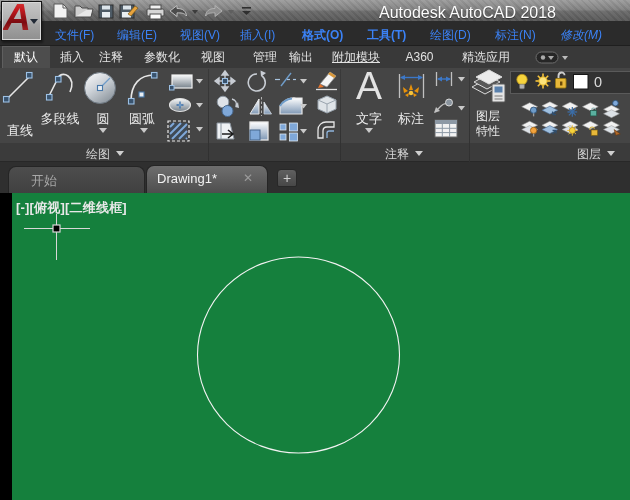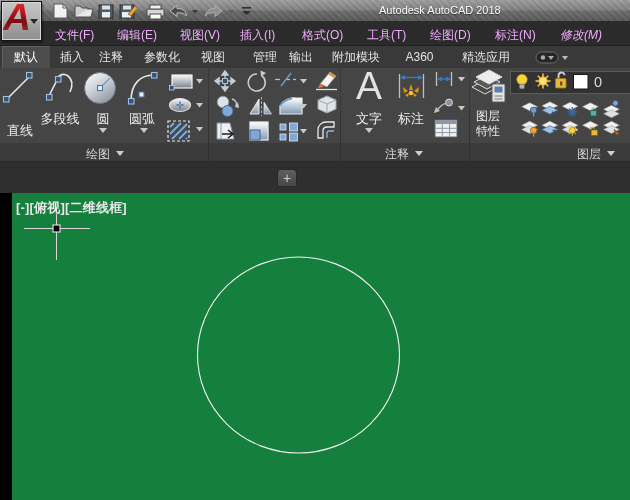--- a/index.html
+++ b/index.html
@@ -6,37 +6,37 @@
 html,body { width:630px; height:500px; overflow:hidden; background:#000;
   font-family:"Liberation Sans",sans-serif; }
 #root { position:absolute; left:0; top:0; width:630px; height:500px; background:#000; }
 .abs { position:absolute; }
 svg { position:absolute; overflow:visible; }
 
 
 #titlebar { left:0; top:0; width:630px; height:21px;
   background:repeating-linear-gradient(45deg, rgba(0,0,0,0.05) 0 2px, rgba(255,255,255,0.03) 2px 5px),
     linear-gradient(#9e9e9e,#828282 45%,#6b6b6b 55%,#595959); }
-#titletext { left:379px; top:4px; color:#fdfdfd; font-size:11px;
+#titletext { left:379px; top:4px; color:#fdfdfd; font-size:16px;
   text-shadow:0 1px 1px rgba(0,0,0,.5); white-space:pre; }
 #appbtn { left:1px; top:1px; width:41px; height:40px;
   background:linear-gradient(#c6c6c6,#b2b2b2 45%,#a2a2a2 60%,#8f8f8f);
   border:1px solid #151515; box-shadow:inset 0 0 0 1px #d8d8d8, 1px 2px 2px rgba(0,0,0,.4); }
 #applogo { left:4px; top:-3px; font-size:36px; font-weight:bold; font-style:italic;
   background:linear-gradient(#e0413e 5%,#c41a20 30%,#7c0b10 60%,#b82e2c 90%);
   -webkit-background-clip:text; background-clip:text; color:transparent;
   text-shadow:none; transform:scaleX(1.08); }
 #appcaret { left:30px; top:19px; width:0; height:0;
   border-left:4.5px solid transparent; border-right:4.5px solid transparent;
   border-top:5.5px solid #222a36; }
 
 
 #menubar { left:0; top:21px; width:630px; height:25px; background:#2b2b2b;
   border-bottom:1px solid #1f1f1f; }
-.mi { position:absolute; top:27px; color:#f0abfc; font-size:12px; white-space:nowrap; }
+.mi { position:absolute; top:27px; color:#3b82f6; font-size:12px; white-space:nowrap; }
 
 
 #ribbontabs { left:0; top:46px; width:630px; height:22px; background:#393939; }
 .rt { position:absolute; top:46px; height:22px; color:#e2e2e2; font-size:12px;
   line-height:23px; text-align:center; white-space:nowrap; }
 #rtsel { background:#4d4d4d; color:#fff;
   box-shadow:inset 1px 1px 0 #5f5f5f; }
 
 
 #ribbon { left:0; top:68px; width:630px; height:75px; background:#454545; }
@@ -110,35 +110,35 @@
 
   <div class="abs" id="menubar"></div>
   <div class="abs" id="appbtn"></div>
   <div class="abs" id="applogo">A</div>
   <div class="abs" id="appcaret"></div>
 
   <div class="mi" style="left:55px;">文件(F)</div>
   <div class="mi" style="left:117px;">编辑(E)</div>
   <div class="mi" style="left:180px;">视图(V)</div>
   <div class="mi" style="left:240px;">插入(I)</div>
-  <div class="mi" style="left:302px;">格式(O)</div>
-  <div class="mi" style="left:367px;">工具(T)</div>
+  <div class="mi" style="left:302px;font-weight:bold;">格式(O)</div>
+  <div class="mi" style="left:367px;font-weight:bold;">工具(T)</div>
   <div class="mi" style="left:430px;text-align:center;">绘图(D)</div>
   <div class="mi" style="left:495px;">标注(N)</div>
   <div class="mi" style="left:560px;font-style:italic;">修改(M)</div>
 
   <div class="abs" id="ribbontabs"></div>
   <div class="rt" id="rtsel" style="left:2px; width:48px;">默认</div>
   <div class="rt" style="left:51px; width:42px;">插入</div>
   <div class="rt" style="left:90px; width:42px;">注释</div>
   <div class="rt" style="left:135px; width:54px;">参数化</div>
   <div class="rt" style="left:192px; width:42px;">视图</div>
   <div class="rt" style="left:244px; width:42px;">管理</div>
   <div class="rt" style="left:283px; width:36px;">输出</div>
-  <div class="rt" style="left:326px; width:60px;">附加模块</div>
+  <div class="rt" style="left:326px; width:60px;text-decoration:underline;">附加模块</div>
   <div class="rt" style="left:399px; width:41px;">A360</div>
   <div class="rt" style="left:454px; width:64px;">精选应用</div>
   <svg style="left:535px; top:51px;" width="34" height="13" viewBox="0 0 34 13">
     <rect x="1" y="1" width="22" height="11" rx="5.5" fill="#262626" stroke="#6e6e6e"></rect>
     <circle cx="8" cy="6.5" r="2.2" fill="#aaa"></circle>
     <path d="M13 5 L19 5 L16 9 Z" fill="#aaa"></path>
     <path d="M27 5 L33 5 L30 9 Z" fill="#bbb"></path>
   </svg>
 
   <div class="abs" id="ribbon"></div>
@@ -405,20 +405,27 @@
 
     <path d="M140 58 L149 53.5 L158 58 L149 62.5 Z" fill="#f2f2f2" stroke="#9a9a9a" stroke-width="0.6"></path>
     <path d="M140 63 L149 58.5 L158 63 L149 67.5 Z" fill="#dde2e7" stroke="#9a9a9a" stroke-width="0.6"></path>
     <path d="M152 63 L159 68 L154 69.5 Z" fill="#b0692a" stroke="#6a3a10" stroke-width="0.7"></path>
   </g>
   </svg>
   <div class="il" style="left:462px; top:108px; width:52px; font-size:12px;">图层</div>
   <div class="il" style="left:462px; top:123px; width:52px; font-size:12px;">特性</div>
 
   <div class="abs" id="filetabs"></div>
+  <div class="abs" id="ftstart">
+      <span>开始</span>
+    </div>
+  <div class="abs" id="ftdraw">
+      <span class="t">Drawing1*</span>
+      <span class="x">✕</span>
+    </div>
   <div class="abs" id="ftplus">+</div>
 
   <div class="abs" id="canvas">
     <div id="vptext">[-][俯视][二维线框]</div>
     <svg style="left:0;top:0;" width="630" height="307" viewBox="0 0 630 307">
       <ellipse cx="286.5" cy="162" rx="101" ry="98" fill="none" stroke="#f2f2f2" stroke-width="1.1"></ellipse>
       <line x1="12" y1="35.5" x2="78" y2="35.5" stroke="#d8d8d8" stroke-width="1"></line>
       <line x1="44.5" y1="21" x2="44.5" y2="67" stroke="#d8d8d8" stroke-width="1"></line>
       <rect x="41" y="32" width="7" height="7" fill="#000" stroke="#d8d8d8" stroke-width="1.2"></rect>
     </svg>

